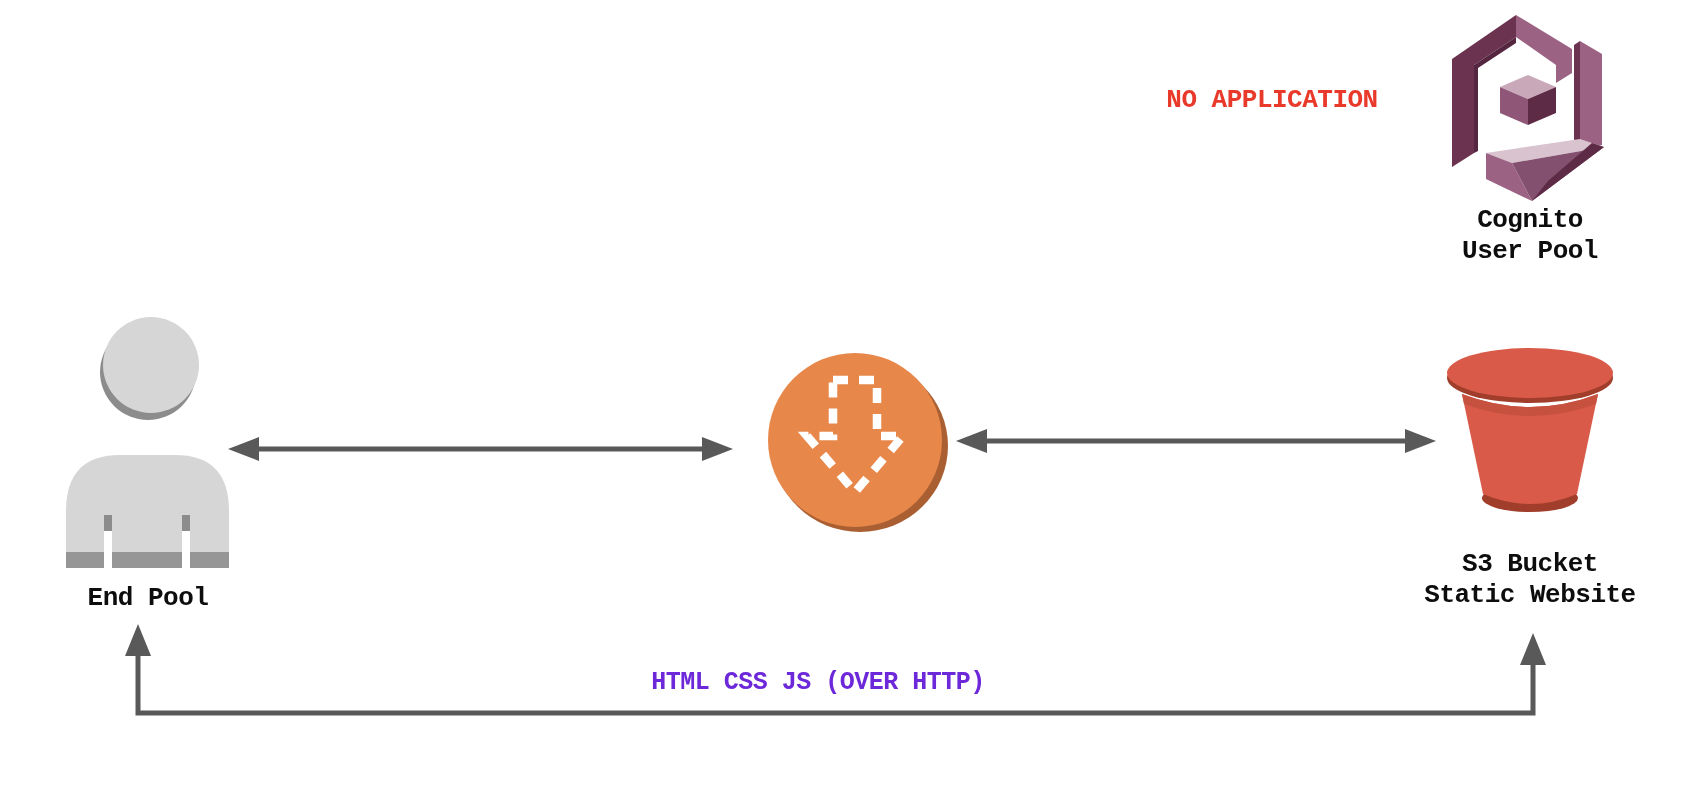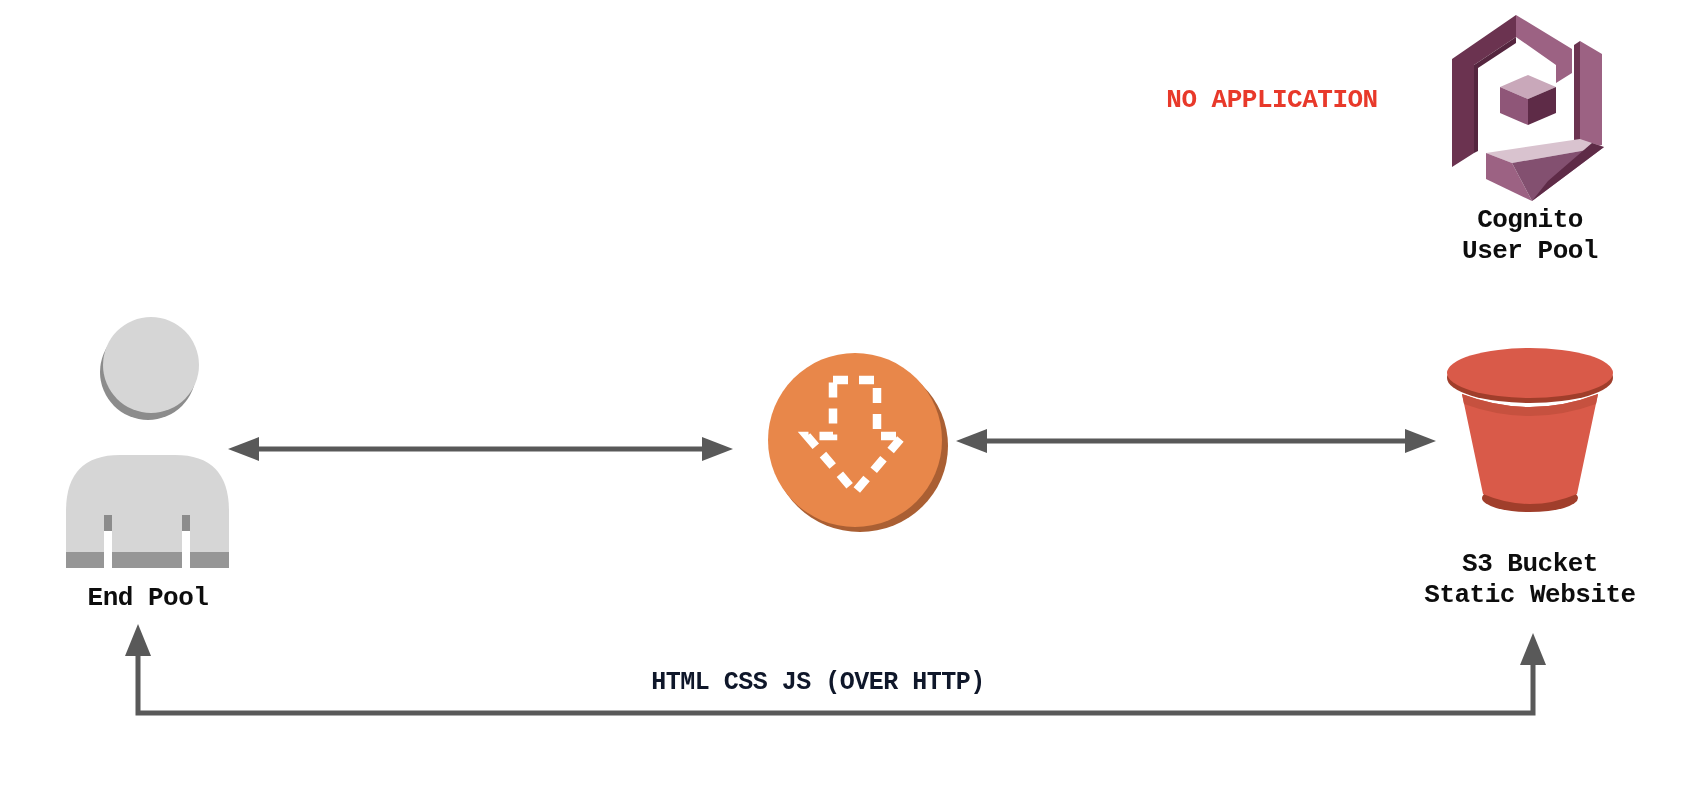--- a/index.html
+++ b/index.html
@@ -12,21 +12,21 @@
     position:absolute;transform:translateX(-50%);text-align:center;
     font-weight:bold;color:#0d0d0d;font-size:26px;line-height:31px;
     letter-spacing:-0.5px;white-space:nowrap;
   }
   .label span{display:block;}
   .edge-label{
     position:absolute;transform:translateX(-50%);text-align:center;
     font-weight:bold;font-size:25px;letter-spacing:-0.5px;white-space:nowrap;
   }
   .edge-label.https{color:#44546A;}
-  .edge-label.http{color:#0f172a;}
+  .edge-label.http{color:#6d28d9;}
   .annotation{
     position:absolute;transform:translateX(-50%);text-align:center;
     font-weight:bold;font-size:26px;line-height:31px;letter-spacing:-0.5px;
     color:#E8392A;white-space:nowrap;
   }
   .annotation span{display:block;}
   svg{display:block;}
 </style>
 </head>
 <body>

